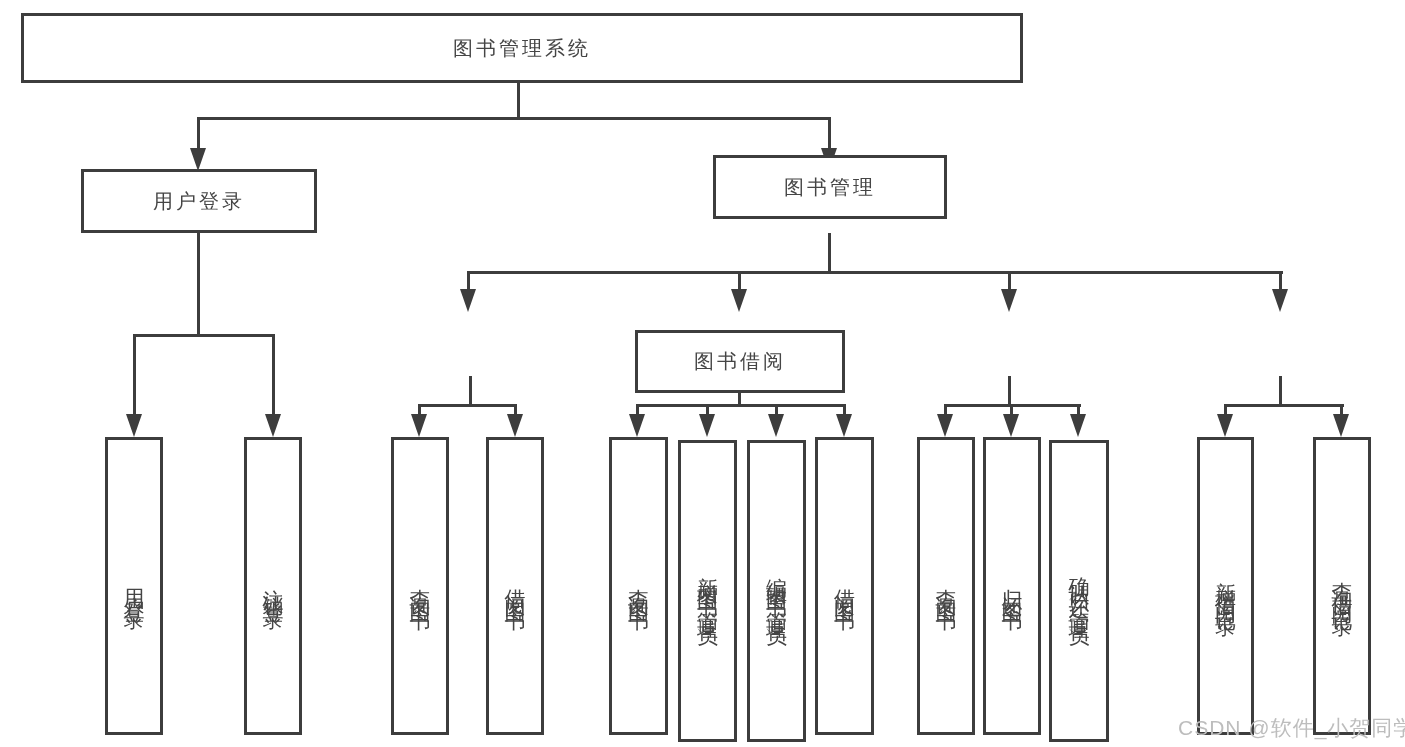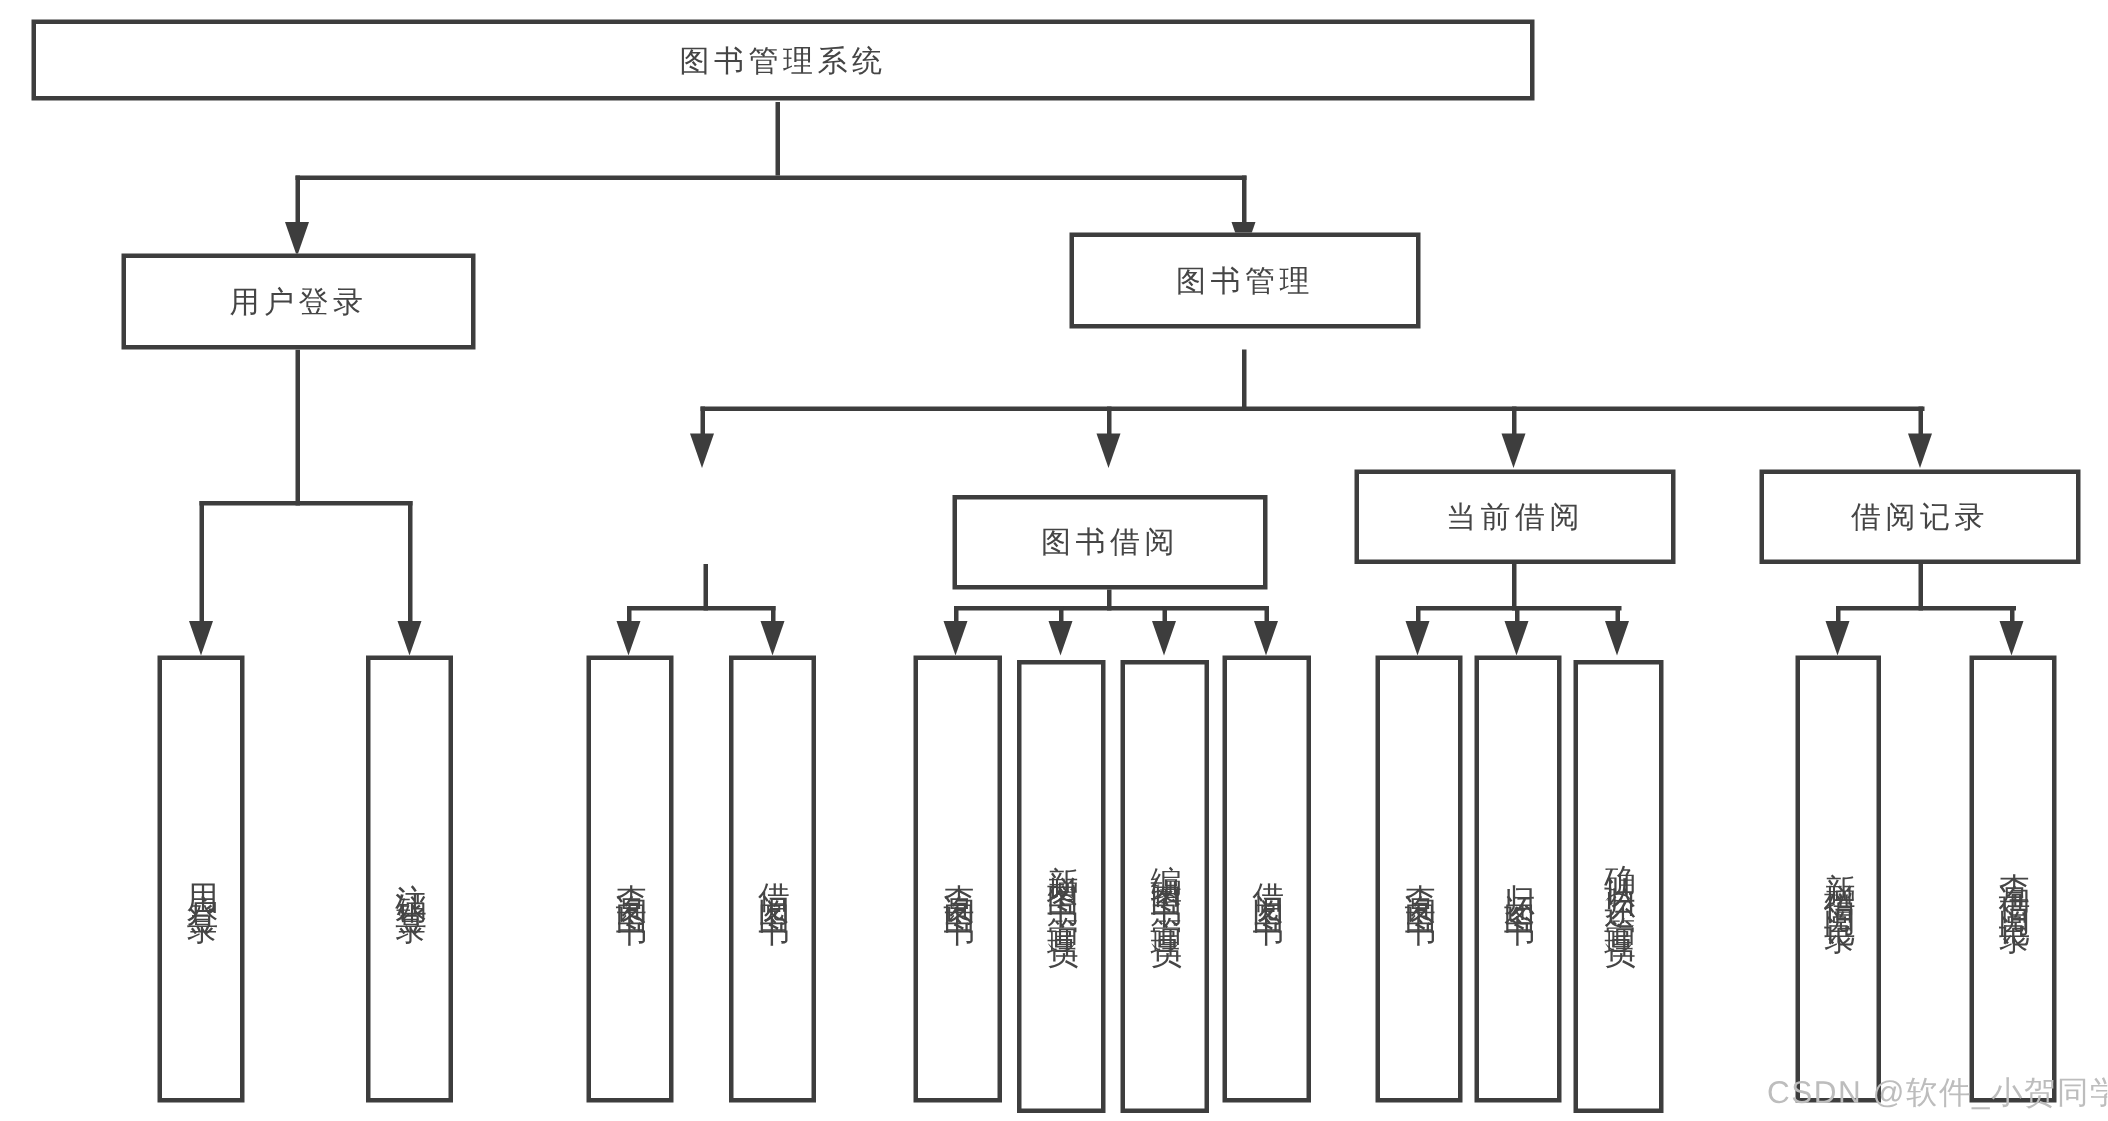--- a/index.html
+++ b/index.html
@@ -59,21 +59,21 @@
     color: #bdbdbd;
     z-index: 5;
     white-space: nowrap;
   }
 </style>
 </head>
 <body>
 
 <div id="canvas">
 
-  <div class="box" style="left:21px; top:13px; width:1002px; height:54px;">图书管理系统</div>
+  <div class="box" style="left:21px; top:13px; width:1002px; height:70px;">图书管理系统</div>
 
   <div class="vline" style="left:517px; top:68px; height:49px;"></div>
   <div class="hline" style="left:197px; top:117px; width:634px;"></div>
   <div class="vline" style="left:197px; top:117px; height:34px;"></div>
   <div class="vline" style="left:828px; top:117px; height:34px;"></div>
   <div class="arrow" style="left:190px; top:148px;"></div>
   <div class="arrow" style="left:821px; top:148px;"></div>
 
   <div class="box" style="left:81px; top:169px; width:236px; height:64px;">用户登录</div>
   <div class="box" style="left:713px; top:155px; width:234px; height:64px;">图书管理</div>
@@ -90,22 +90,20 @@
   <div class="vline" style="left:467px; top:271px; height:20px;"></div>
   <div class="vline" style="left:738px; top:271px; height:20px;"></div>
   <div class="vline" style="left:1008px; top:271px; height:20px;"></div>
   <div class="vline" style="left:1279px; top:271px; height:20px;"></div>
   <div class="arrow" style="left:460px; top:289px;"></div>
   <div class="arrow" style="left:731px; top:289px;"></div>
   <div class="arrow" style="left:1001px; top:289px;"></div>
   <div class="arrow" style="left:1272px; top:289px;"></div>
 
   <div class="box" style="left:635px; top:330px; width:210px; height:63px;">图书借阅</div>
-  <div class="box" style="left:903px; top:313px; width:214px; height:63px;">当前借阅</div>
-  <div class="box" style="left:1173px; top:313px; width:214px; height:63px;">借阅记录</div>
 
   <div class="vline" style="left:469px; top:376px; height:31px;"></div>
   <div class="hline" style="left:418px; top:404px; width:99px;"></div>
   <div class="vline" style="left:418px; top:404px; height:12px;"></div>
   <div class="vline" style="left:514px; top:404px; height:12px;"></div>
   <div class="arrow" style="left:411px; top:414px;"></div>
   <div class="arrow" style="left:507px; top:414px;"></div>
 
   <div class="vline" style="left:738px; top:376px; height:31px;"></div>
   <div class="hline" style="left:636px; top:404px; width:210px;"></div>

